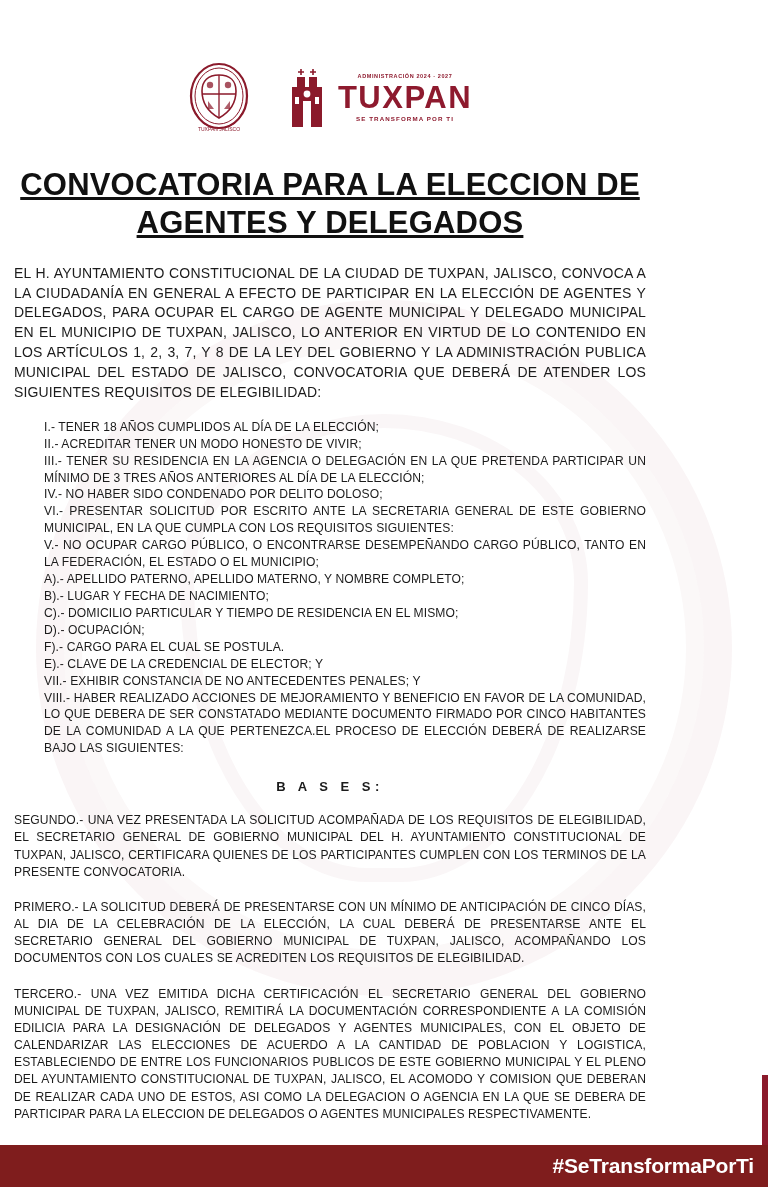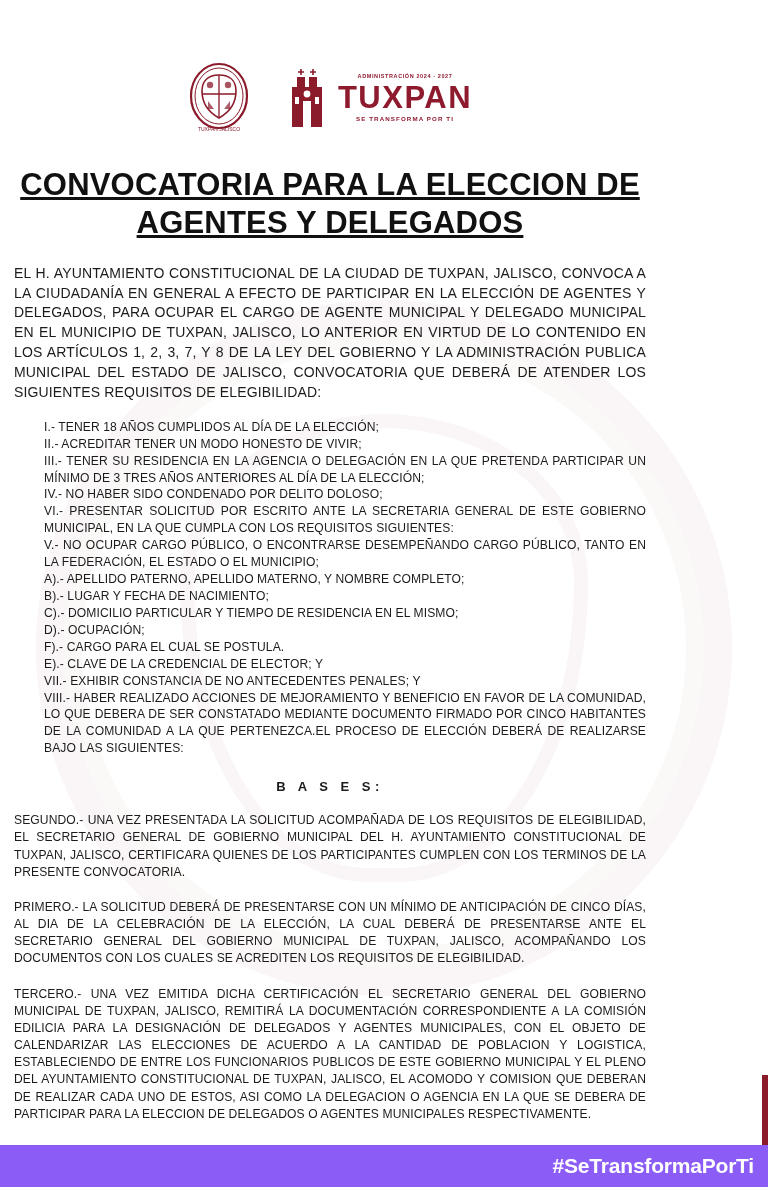--- a/index.html
+++ b/index.html
@@ -169,21 +169,21 @@
     margin-bottom: 2px;
   }
 
   
   .footer-bar {
     position: absolute;
     left: 0;
     bottom: 0;
     width: 768px;
     height: 42px;
-    background: #8b5cf6;
+    background: #7f1d1d;
     z-index: 3;
     display: flex;
     align-items: center;
     justify-content: flex-end;
   }
   .footer-slogan {
     color: #ffffff;
     font-size: 21px;
     font-weight: bold;
     letter-spacing: -0.2px;

